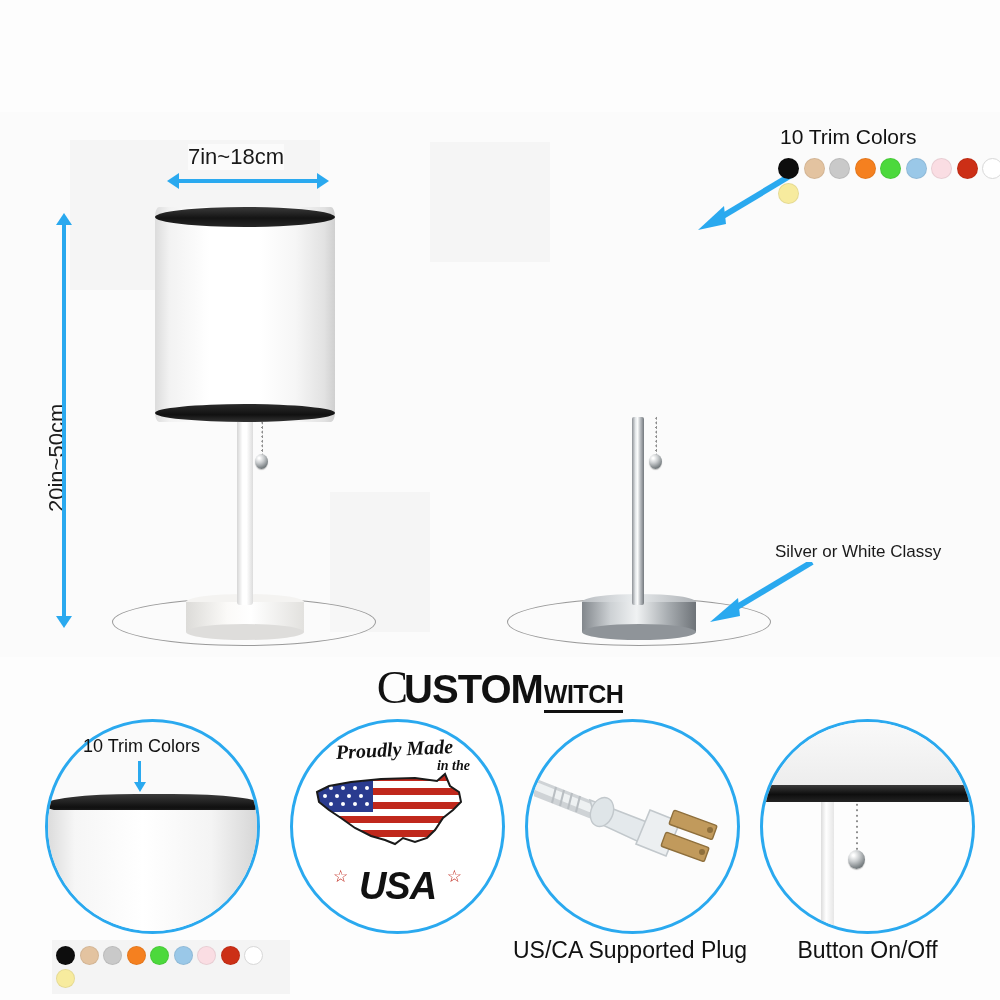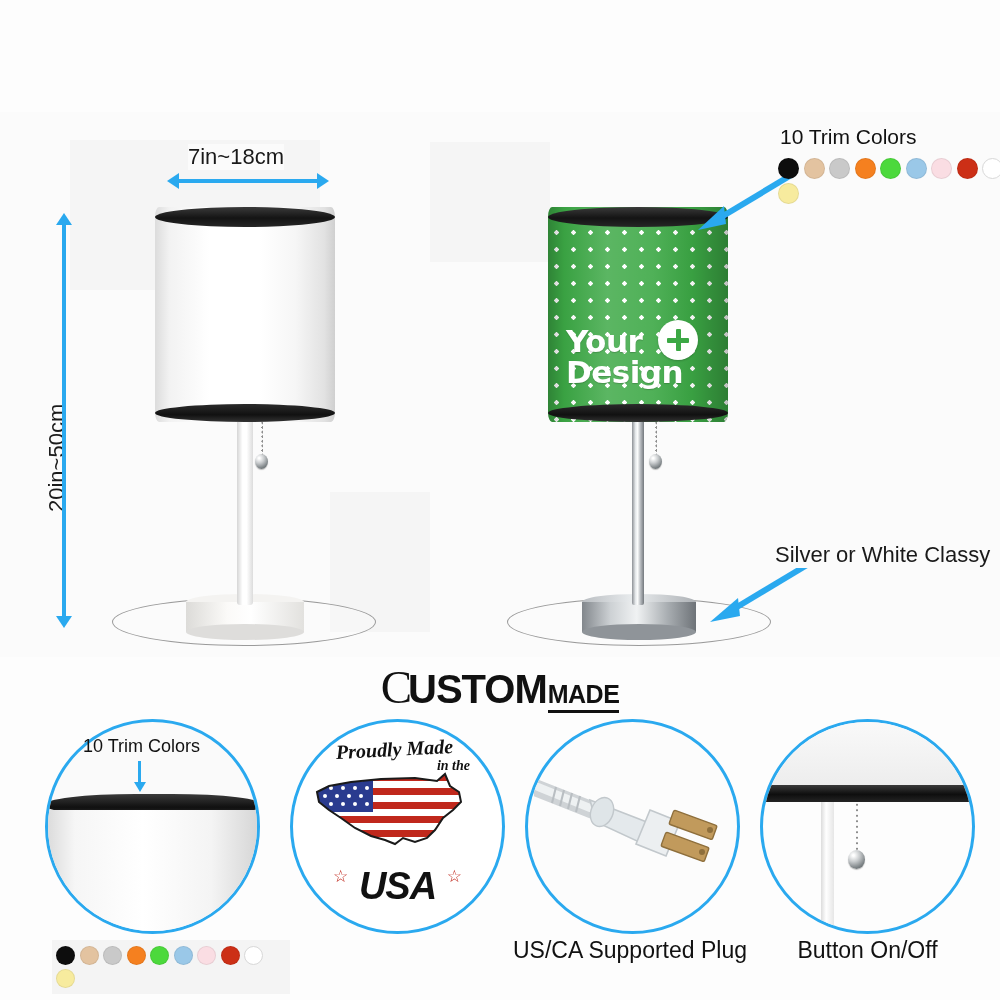--- a/index.html
+++ b/index.html
@@ -435,43 +435,32 @@
         <div class="base-top"></div>
         <div class="base-side"></div>
         <div class="base-bottom"></div>
       </div>
 
       <div class="pole pole-silver" style="left:122px; top:305px; width:12px; height:188px; border-radius:2px;"></div>
 
       <div class="chain" style="left:145px; top:304px; height:42px;"></div>
       <div class="chain-ball" style="left:139px; top:342px;"></div>
 
-      <div class="shade" style="left:38px; top:95px; width:180px; height:215px;">
-        <div class="shade-body green-shade-surface">
-          <div class="design-text">
-            <div>Your</div>
-            <div>Design</div>
-          </div>
-          <div class="plus-badge"></div>
-        </div>
-        <div class="trim trim-top"></div>
-        <div class="trim trim-bottom"></div>
-      </div>
     </div>
 
     <svg class="callout-arrow" style="left:690px; top:52px; width:110px; height:72px;" viewBox="0 0 110 72">
       <line x1="103" y1="10" x2="28" y2="55" stroke="#2aa9ef" stroke-width="6"></line>
       <polygon points="8,66 34,42 36,60" fill="#2aa9ef"></polygon>
     </svg>
 
     <svg class="callout-arrow" style="left:700px; top:440px; width:120px; height:78px;" viewBox="0 0 120 78">
       <line x1="112" y1="10" x2="32" y2="58" stroke="#2aa9ef" stroke-width="6"></line>
       <polygon points="10,70 38,46 40,64" fill="#2aa9ef"></polygon>
     </svg>
-    <div class="dim-label" style="left:775px; top:430px; font-size:22px;">Silver or White Classy</div>
+    <div class="dim-label" style="left:775px; top:430px; font-size:17px;">Silver or White Classy</div>
 
   </div>
 
   <div class="trim-colors-top">
     <div class="trim-colors-title">10 Trim Colors</div>
     <div class="swatch-row" id="swatches-top">
         <div class="swatch" style="background: rgb(13, 13, 13);"></div>
         <div class="swatch" style="background: rgb(227, 195, 160);"></div>
         <div class="swatch" style="background: rgb(201, 201, 201);"></div>
         <div class="swatch" style="background: rgb(245, 128, 31);"></div>
@@ -481,21 +470,21 @@
         <div class="swatch" style="background: rgb(204, 47, 22);"></div>
         <div class="swatch" style="background: rgb(255, 255, 255); border: 1px solid rgb(216, 216, 216);"></div>
         <div class="swatch" style="background: rgb(247, 235, 158);"></div>
       </div>
   </div>
 
   <div class="logo-wrap">
     <div class="logo">
       <span class="logo-c">C</span>
       <span class="logo-custom">USTOM</span>
-      <span class="logo-witch">MADE</span>
+      <span class="logo-witch">WITCH</span>
     </div>
   </div>
 
   <div class="features">
 
     <div class="feature" style="left:45px; top:0px; width:215px; height:215px;">
       <div class="circle" style="left:0; top:0; width:209px; height:209px;">
         <div style="position:absolute;left:-4px;top:72px;width:220px;height:22px;
                     background:linear-gradient(180deg,#3b3b3b,#101010 60%,#2a2a2a);
                     border-radius:50%/60%;"></div>

